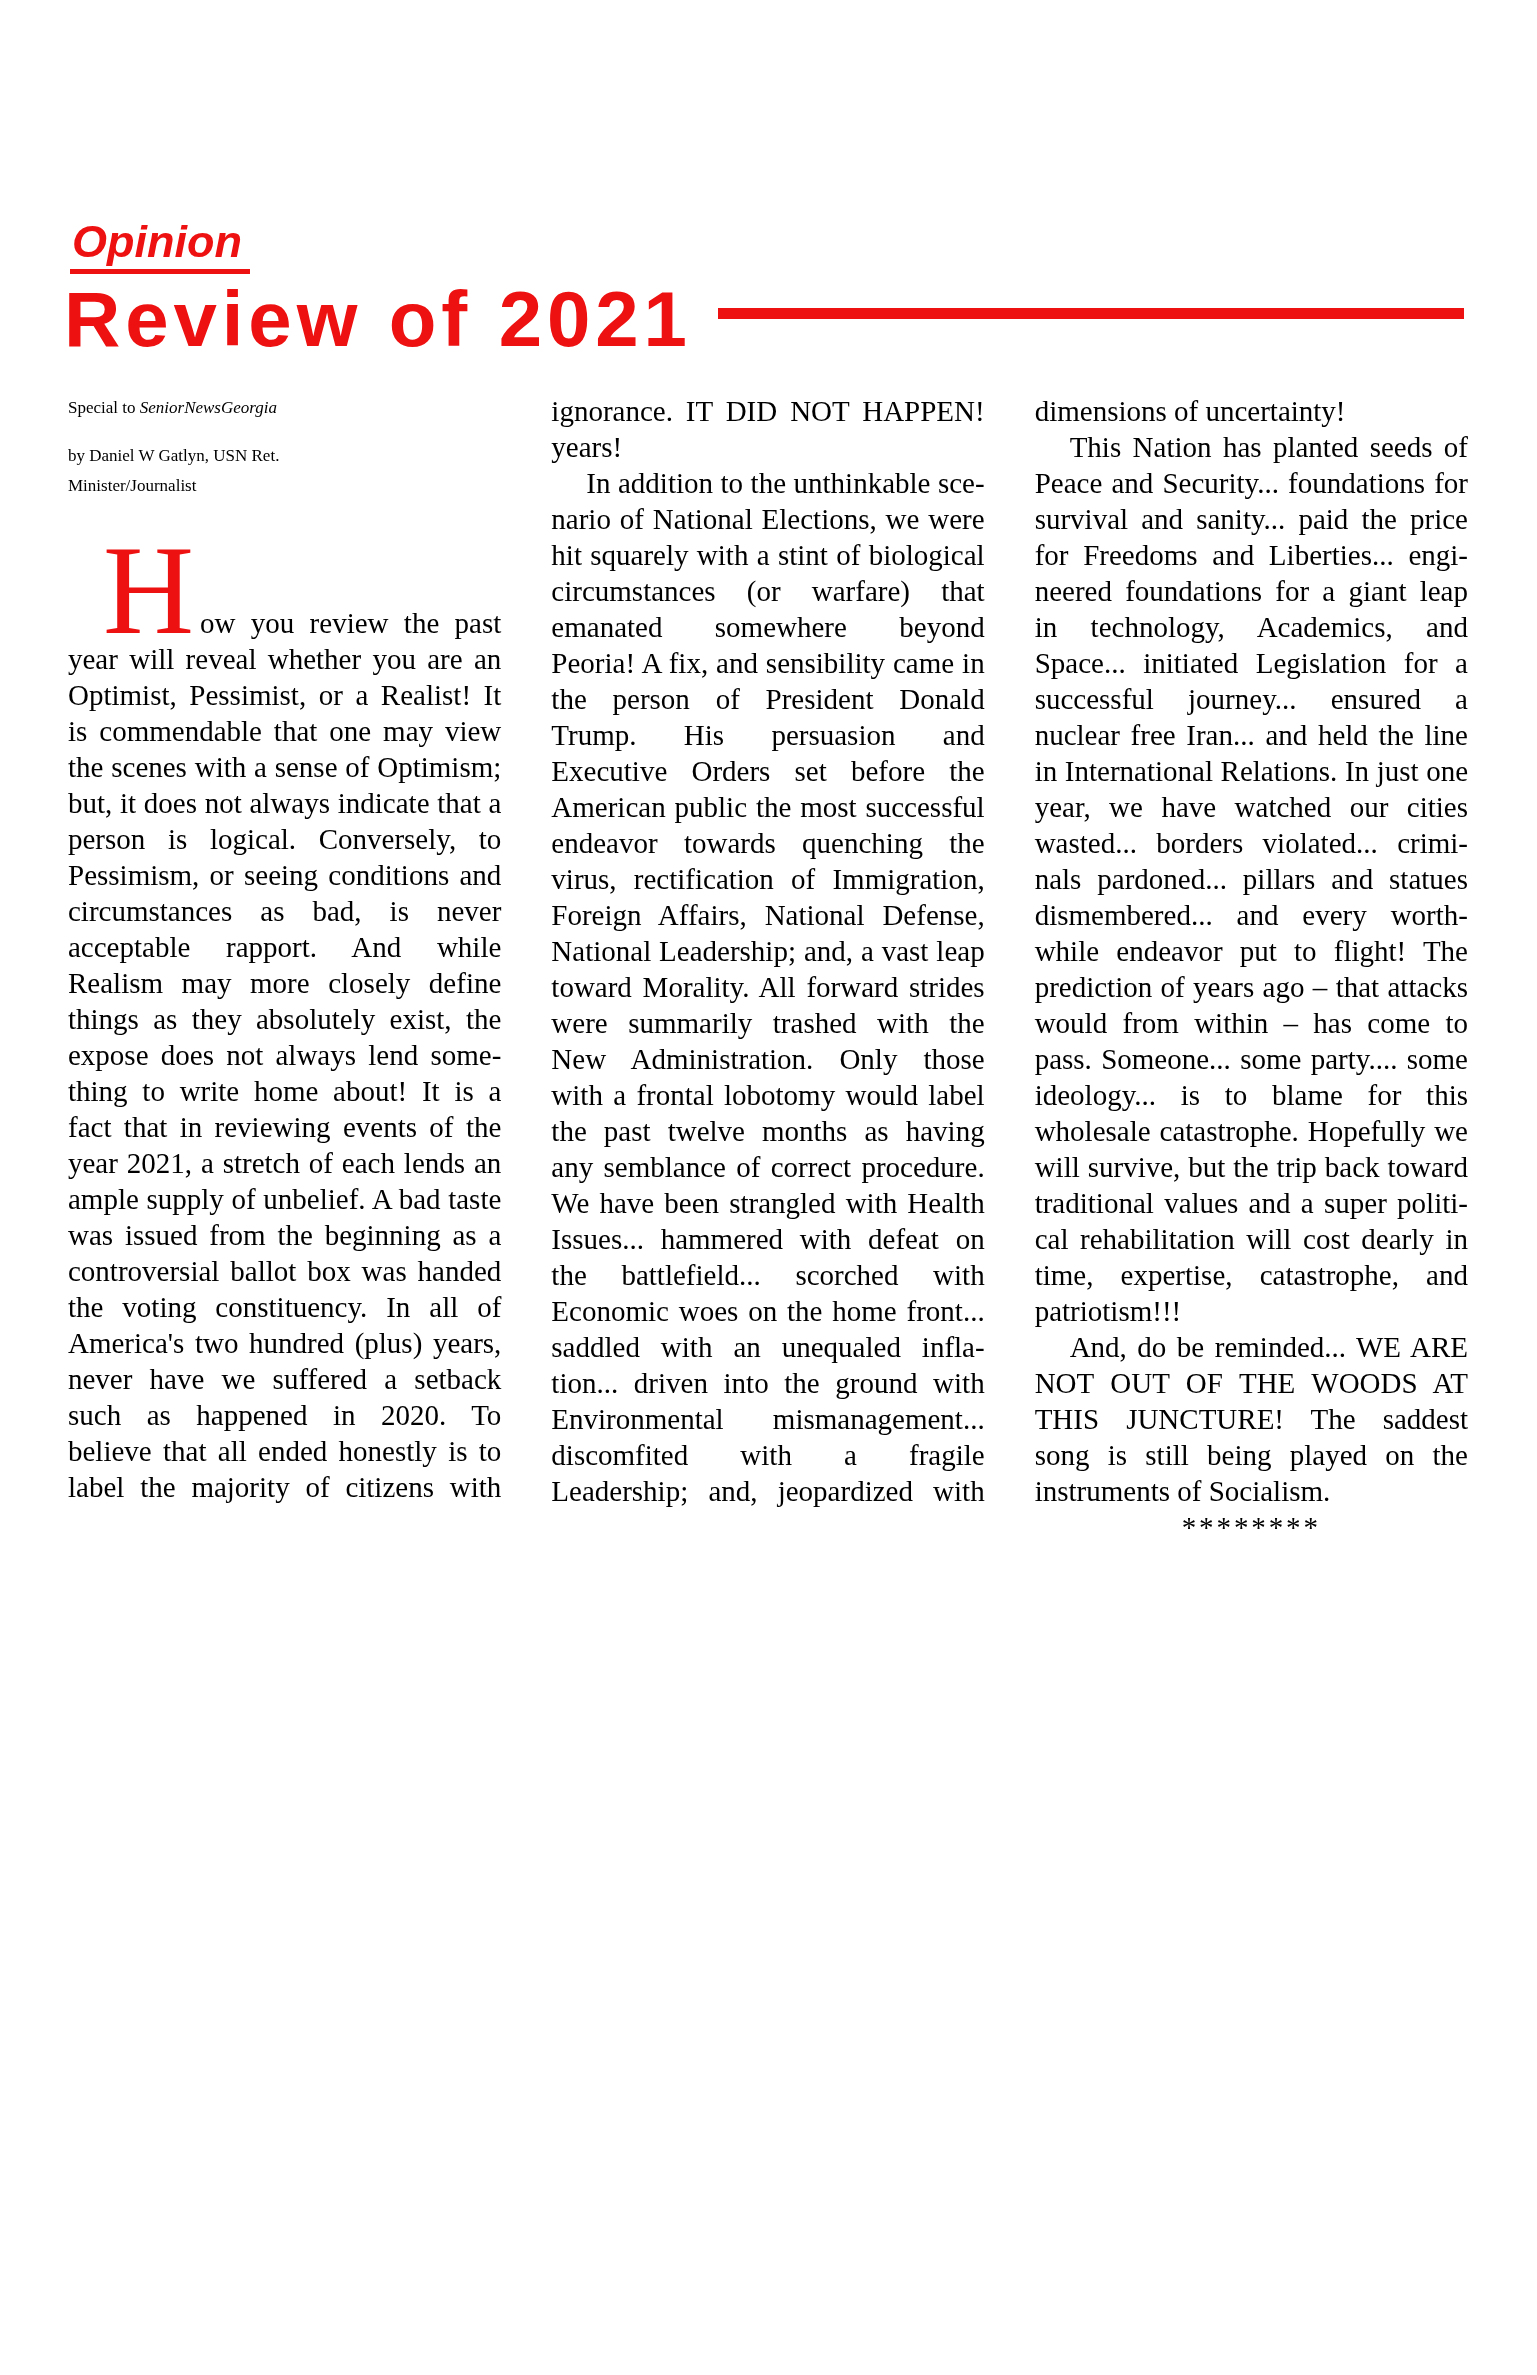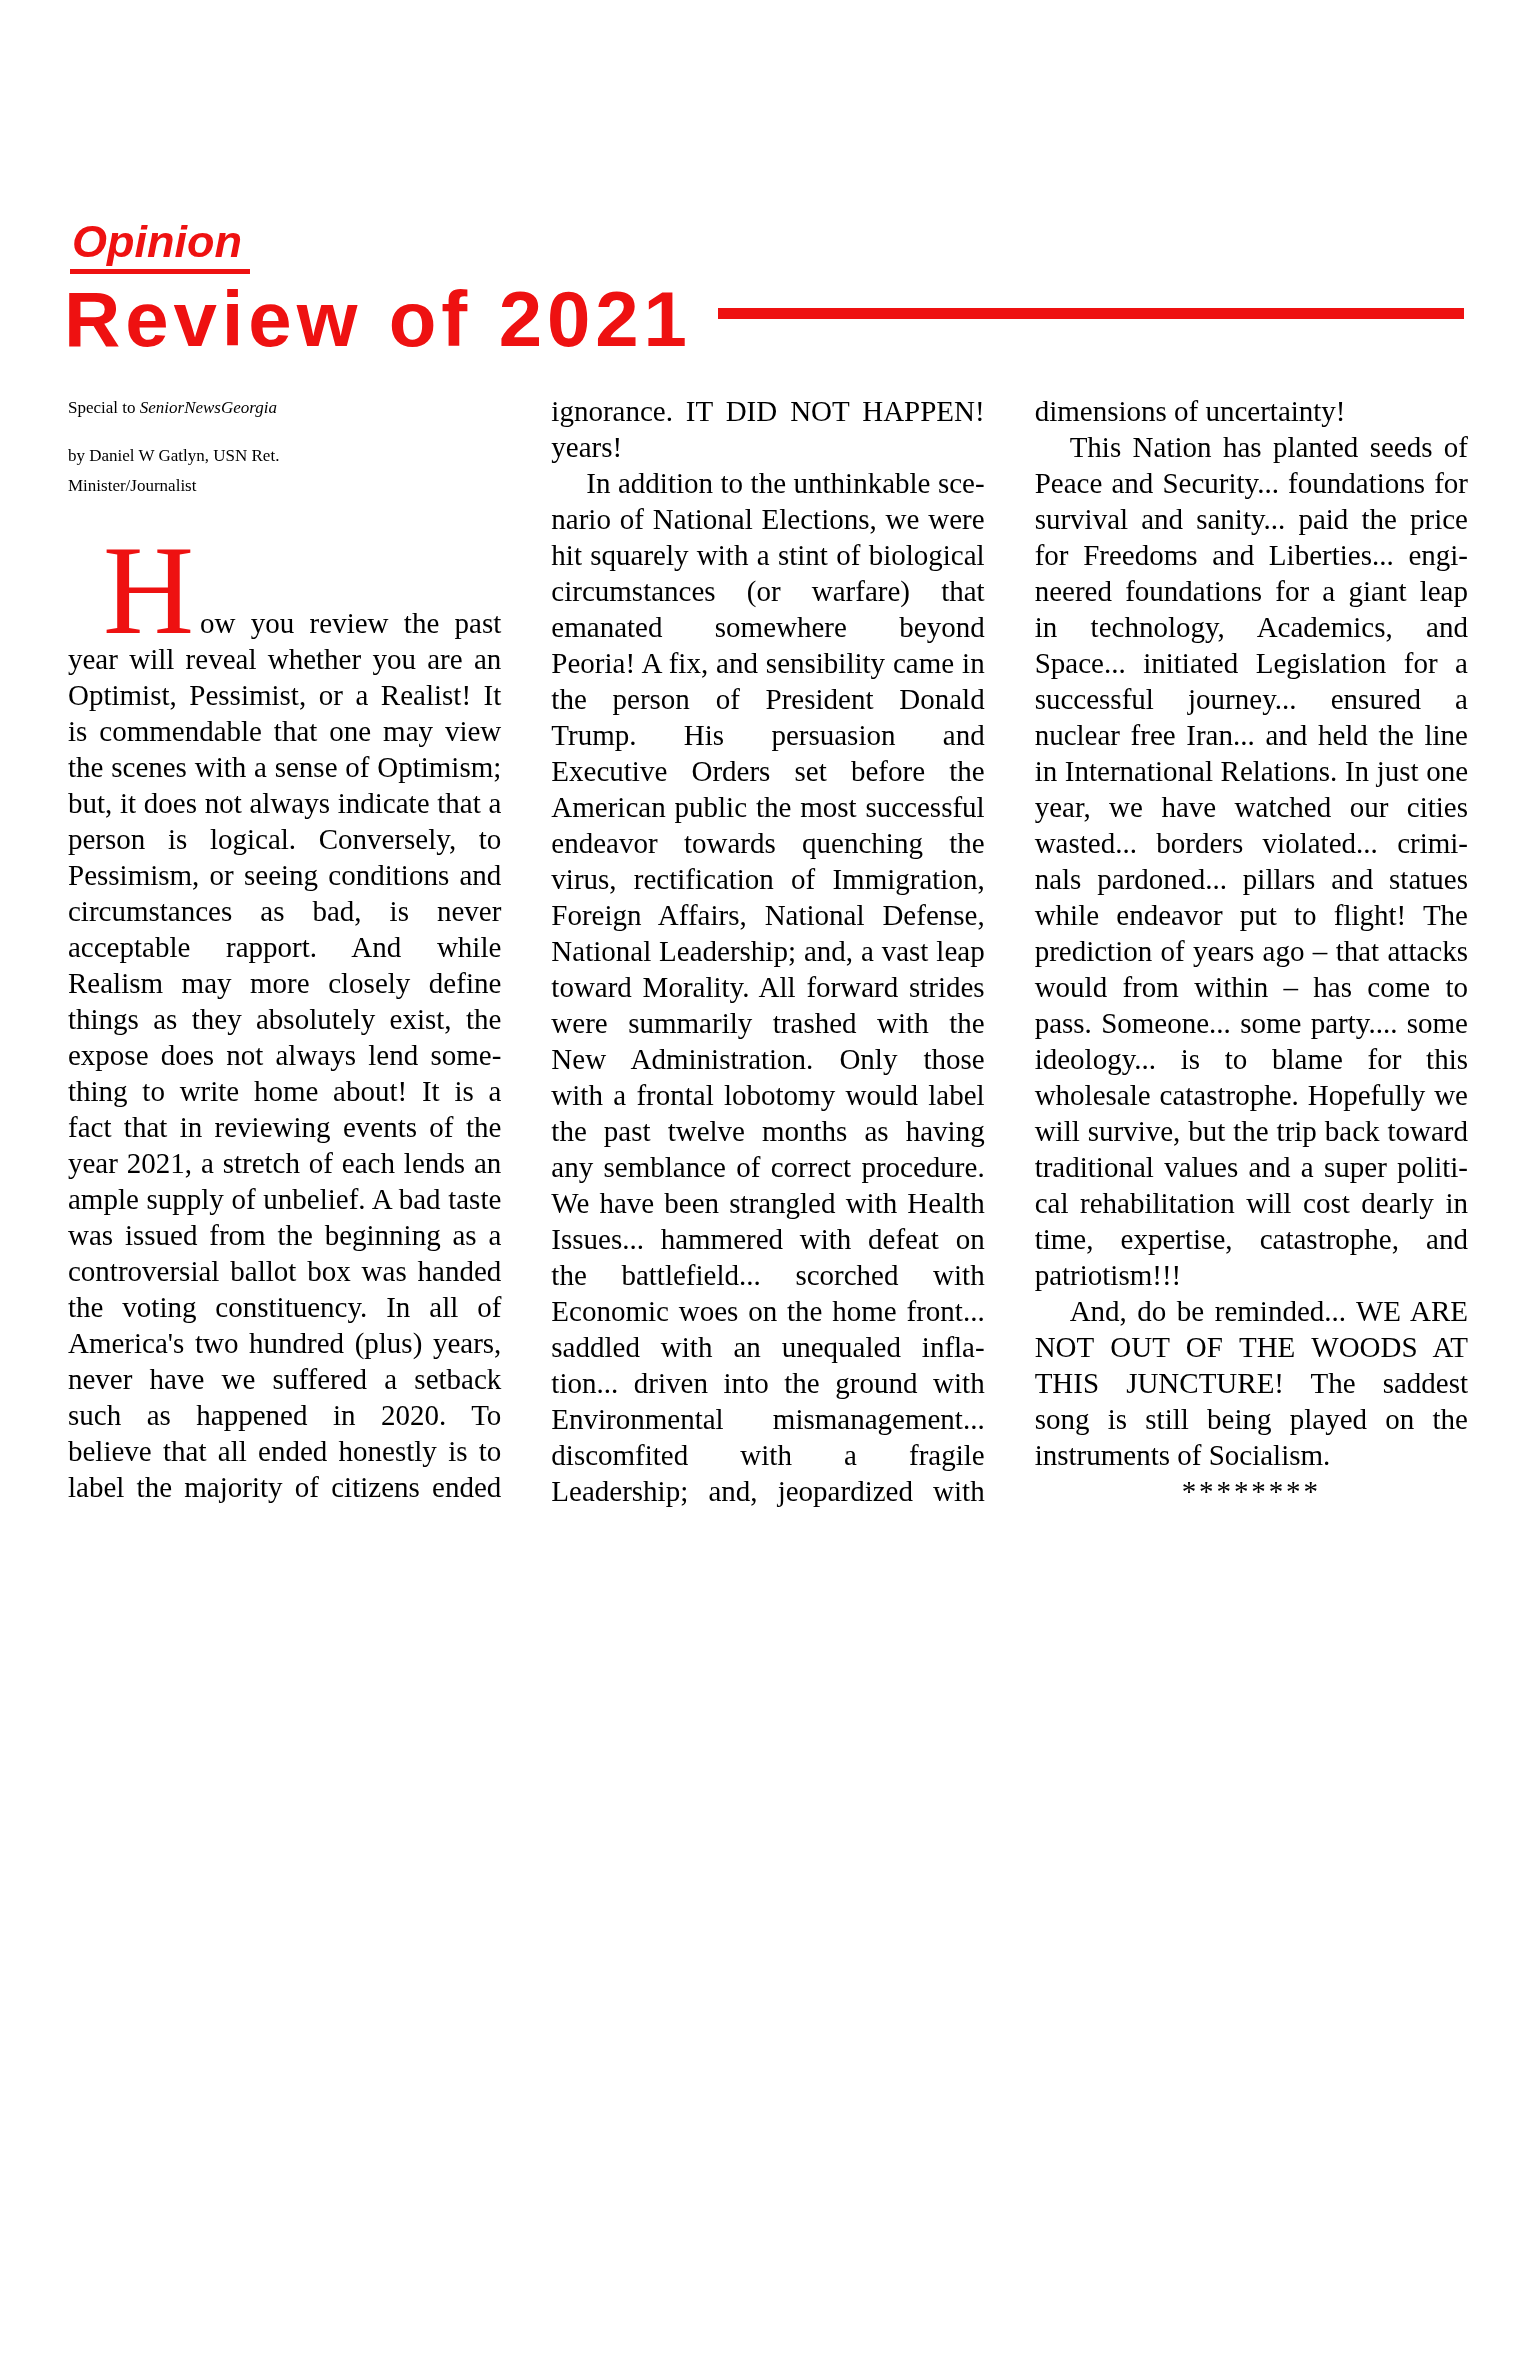--- a/index.html
+++ b/index.html
@@ -125,21 +125,21 @@
           <div class="line">fact that in reviewing events of the</div>
           <div class="line">year 2021, a stretch of each lends an</div>
           <div class="line">ample supply of unbelief. A bad taste</div>
           <div class="line">was issued from the beginning as a</div>
           <div class="line">controversial ballot box was handed</div>
           <div class="line">the voting constituency. In all of</div>
           <div class="line">America's two hundred (plus) years,</div>
           <div class="line">never have we suffered a setback</div>
           <div class="line">such as happened in 2020. To</div>
           <div class="line">believe that all ended honestly is to</div>
-          <div class="line">label the majority of citizens ended</div>
+          <div class="line">label the majority of citizens with</div>
         </div>
     </div>
 
     <div class="col" id="col-2">
       <div class="lines" id="lines-col-2">
           <div class="line">ignorance. IT DID NOT HAPPEN!</div>
           <div class="line end">years!</div>
           <div class="line indent">In addition to the unthinkable sce-</div>
           <div class="line">nario of National Elections, we were</div>
           <div class="line">hit squarely with a stint of biological</div>
@@ -181,20 +181,21 @@
           <div class="line">for Freedoms and Liberties... engi-</div>
           <div class="line">neered foundations for a giant leap</div>
           <div class="line">in technology, Academics, and</div>
           <div class="line">Space... initiated Legislation for a</div>
           <div class="line">successful journey... ensured a</div>
           <div class="line">nuclear free Iran... and held the line</div>
           <div class="line">in International Relations. In just one</div>
           <div class="line">year, we have watched our cities</div>
           <div class="line">wasted... borders violated... crimi-</div>
           <div class="line">nals pardoned... pillars and statues</div>
+          <div class="line">dismembered... and every worth-</div>
           <div class="line">while endeavor put to flight! The</div>
           <div class="line">prediction of years ago – that attacks</div>
           <div class="line">would from within – has come to</div>
           <div class="line">pass. Someone... some party.... some</div>
           <div class="line">ideology... is to blame for this</div>
           <div class="line">wholesale catastrophe. Hopefully we</div>
           <div class="line">will survive, but the trip back toward</div>
           <div class="line">traditional values and a super politi-</div>
           <div class="line">cal rehabilitation will cost dearly in</div>
           <div class="line">time, expertise, catastrophe, and</div>

